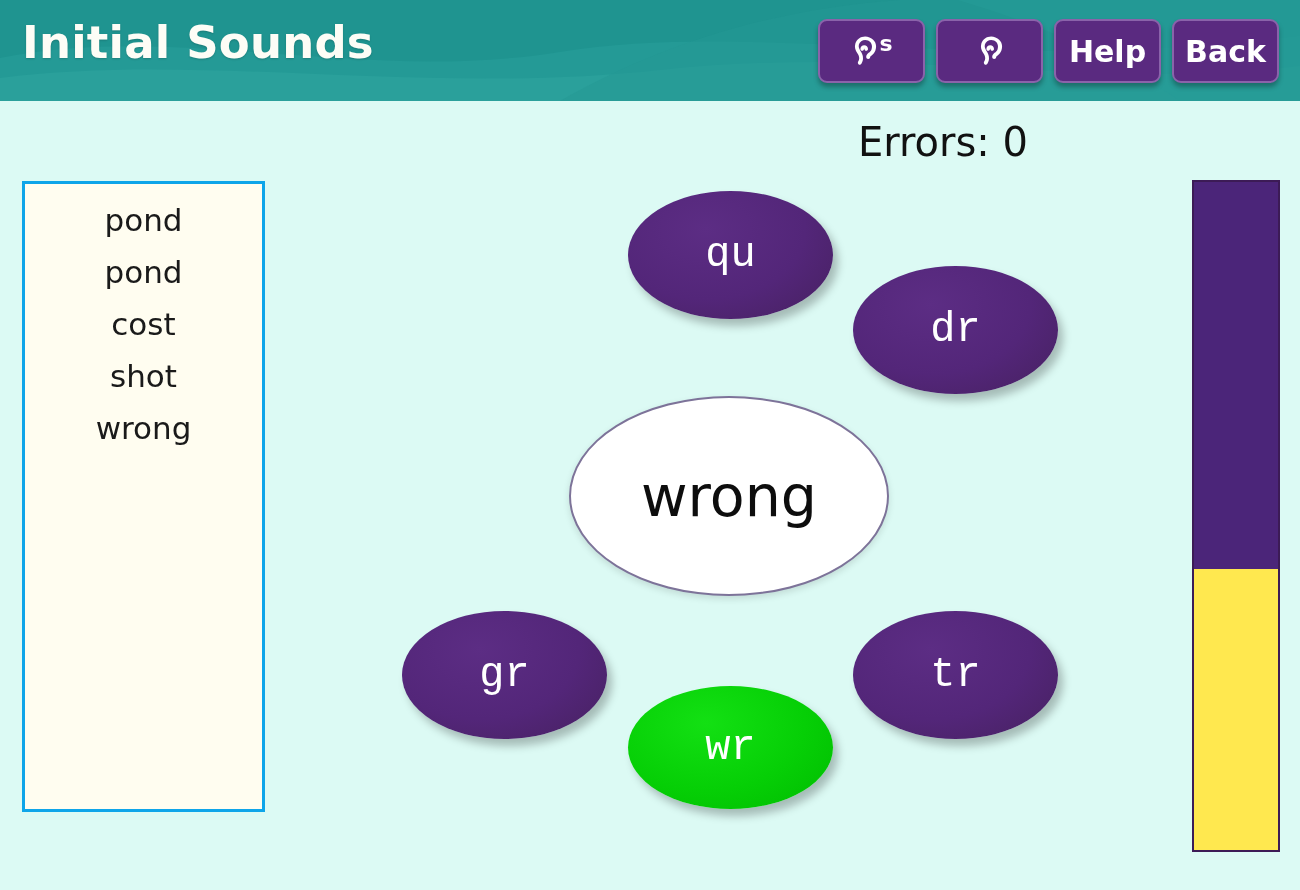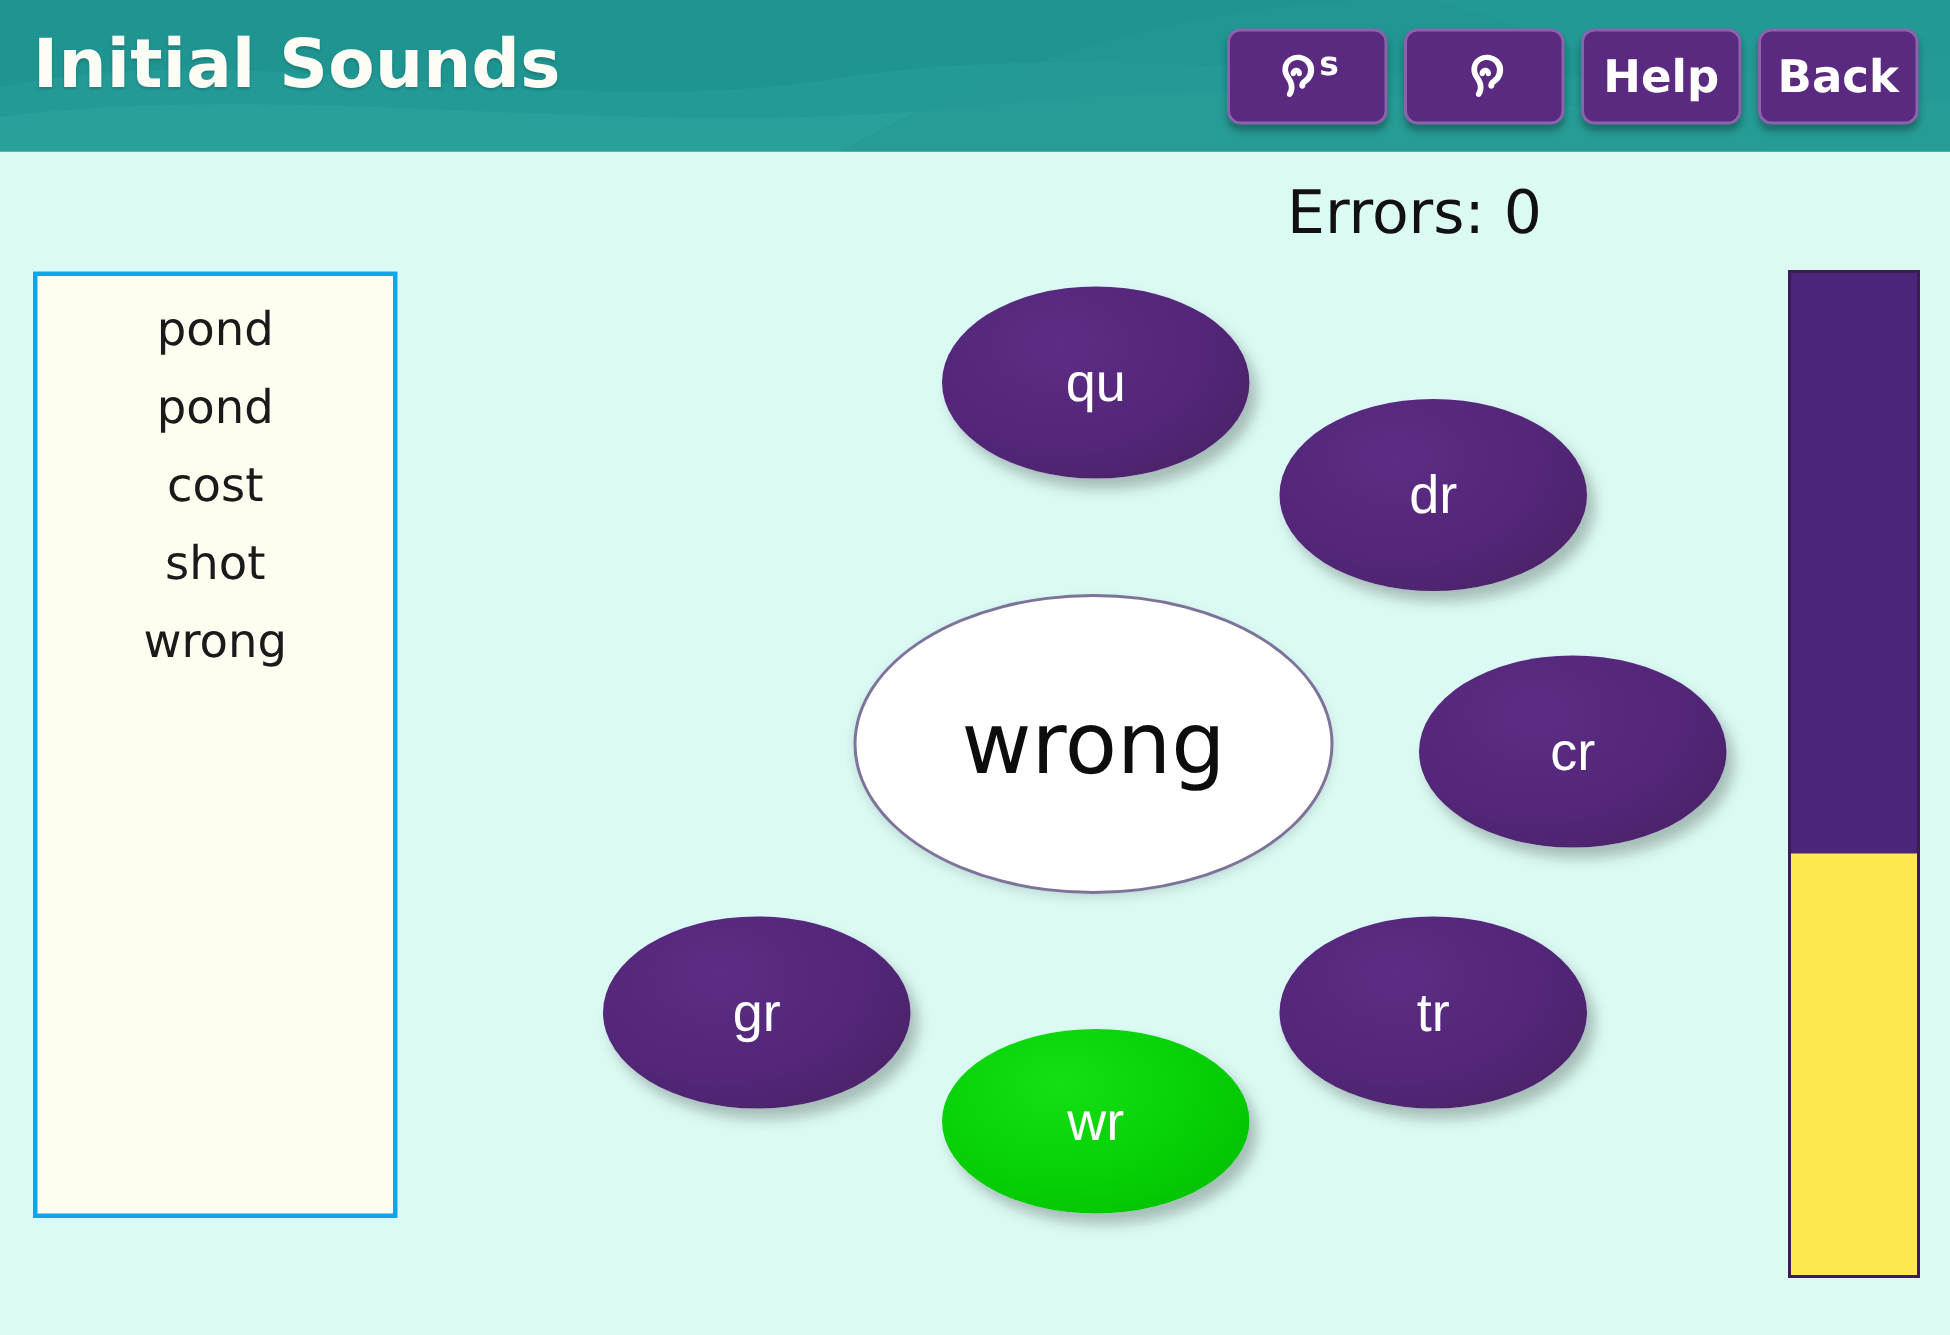--- a/index.html
+++ b/index.html
@@ -69,22 +69,22 @@
     cursor:pointer;
   }
 
   
   #oval-field { position:absolute; left:0; top:101px; width:1180px; height:789px; }
   .sound-oval {
     position:absolute;
     border-radius:50%;
     display:flex; align-items:center; justify-content:center;
     color:#ffffff;
-    font-family:Liberation Sans, sans-serif;
-    font-size:36px;
+    font-family:Liberation Mono, monospace;
+    font-size:42px;
     cursor:pointer; user-select:none;
     background:radial-gradient(ellipse at 38% 30%, #5c2d84 0%, #532679 55%, #46205f 100%);
     box-shadow:5px 7px 9px rgba(0,0,0,.25);
   }
   .sound-oval.correct {
     background:radial-gradient(ellipse at 38% 30%, #13e013 0%, #06cf06 55%, #00bb00 100%);
     box-shadow:5px 7px 9px rgba(0,0,0,.25);
   }
   #target-word-oval {
     position:absolute;
@@ -166,23 +166,20 @@
   </div>
 
   <div id="oval-field">
 
     <div class="sound-oval" id="ov-qu" style="left: 628px; top: 90px; width: 205px; height: 128px;">
       <span>qu</span>
     </div>
     <div class="sound-oval" id="ov-dr" style="left: 853px; top: 165px; width: 205px; height: 128px;">
       <span>dr</span>
     </div>
-    <div class="sound-oval" id="ov-cr" style="left: 946px; top: 336px; width: 205px; height: 128px;">
-      <span>cr</span>
-    </div>
     <div class="sound-oval" id="ov-gr" style="left: 402px; top: 510px; width: 205px; height: 128px;">
       <span>gr</span>
     </div>
     <div class="sound-oval" id="ov-tr" style="left: 853px; top: 510px; width: 205px; height: 128px;">
       <span>tr</span>
     </div>
     <div class="sound-oval correct" id="ov-wr" style="left: 628px; top: 585px; width: 205px; height: 123px;">
       <span>wr</span>
     </div>
 

